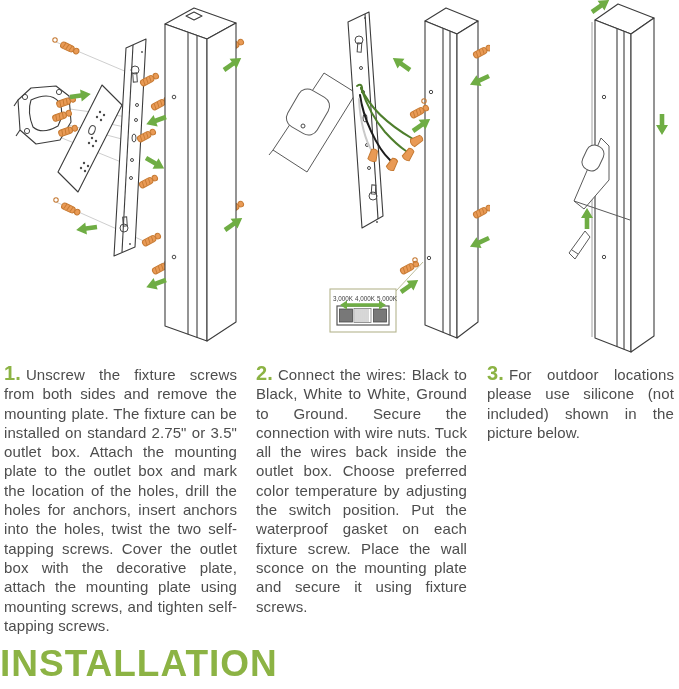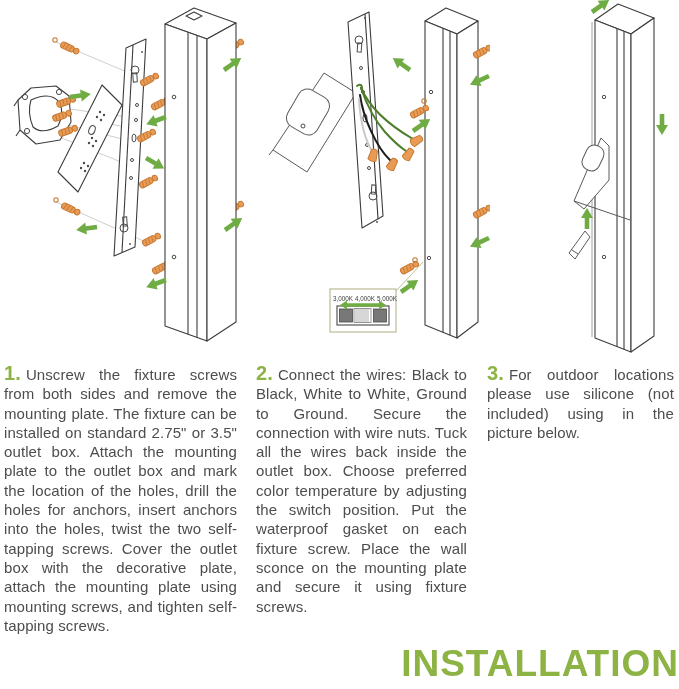--- a/index.html
+++ b/index.html
@@ -8,21 +8,21 @@
   .diagram{position:absolute;top:0;}
   #d1{left:0;}
   #d2{left:245px;}
   #d3{left:490px;}
   .step{position:absolute;top:364px;text-align:justify;color:#4d4d4d;
         font-size:15px;line-height:19.3px;letter-spacing:0.1px;}
   #s1{left:4px;width:233px;}
   #s2{left:256px;width:211px;}
   #s3{left:487px;width:187px;}
   .num{color:#8CB344;font-weight:bold;font-size:20px;margin-right:5px;line-height:19px;}
-  .title{position:absolute;left:0;right:0;top:643px;margin:0;text-align:right;
+  .title{position:absolute;left:0;right:0;top:643px;margin:0;text-align:left;
          color:#8CB344;font-size:37px;font-weight:bold;letter-spacing:1px;
          font-family:"Liberation Sans",sans-serif;}
   svg{display:block;}
   .ln{stroke:#3c3c3c;stroke-width:1.1;fill:#fff;stroke-linejoin:round;}
   .ln2{stroke:#5a5a5a;stroke-width:1;fill:#fff;stroke-linejoin:round;}
   .thin{stroke:#b9b9b9;stroke-width:0.7;fill:none;}
   .holes{fill:none;stroke:#4a4a4a;stroke-width:1;}
   .dot{fill:#4a4a4a;stroke:none;}
 </style>
 </head>
@@ -256,17 +256,17 @@
     <use href="#arrow" transform="translate(97,229) rotate(-90)"></use>
   </svg>
 
   <div class="step" id="s1">
     <span class="num">1.</span><span>Unscrew the fixture screws from both sides and remove the mounting plate. The fixture can be installed on standard 2.75" or 3.5" outlet box. Attach the mounting plate to the outlet box and mark the location of the holes, drill the holes for anchors, insert anchors into the holes, twist the two self-tapping screws. Cover the outlet box with the decorative plate, attach the mounting plate using mounting screws, and tighten self-tapping screws.</span>
   </div>
   <div class="step" id="s2">
     <span class="num">2.</span><span>Connect the wires: Black to Black, White to White, Ground to Ground. Secure the connection with wire nuts. Tuck all the wires back inside the outlet box. Choose preferred color temperature by adjusting the switch position. Put the waterproof gasket on each fixture screw. Place the wall sconce on the mounting plate and secure it using fixture screws.</span>
   </div>
   <div class="step" id="s3">
-    <span class="num">3.</span><span>For outdoor locations please use silicone (not included) using in the picture below.</span>
+    <span class="num">3.</span><span>For outdoor locations please use silicone (not included) shown in the picture below.</span>
   </div>
 
   <h1 class="title">INSTALLATION</h1>
 </div>
 
 </body></html>

